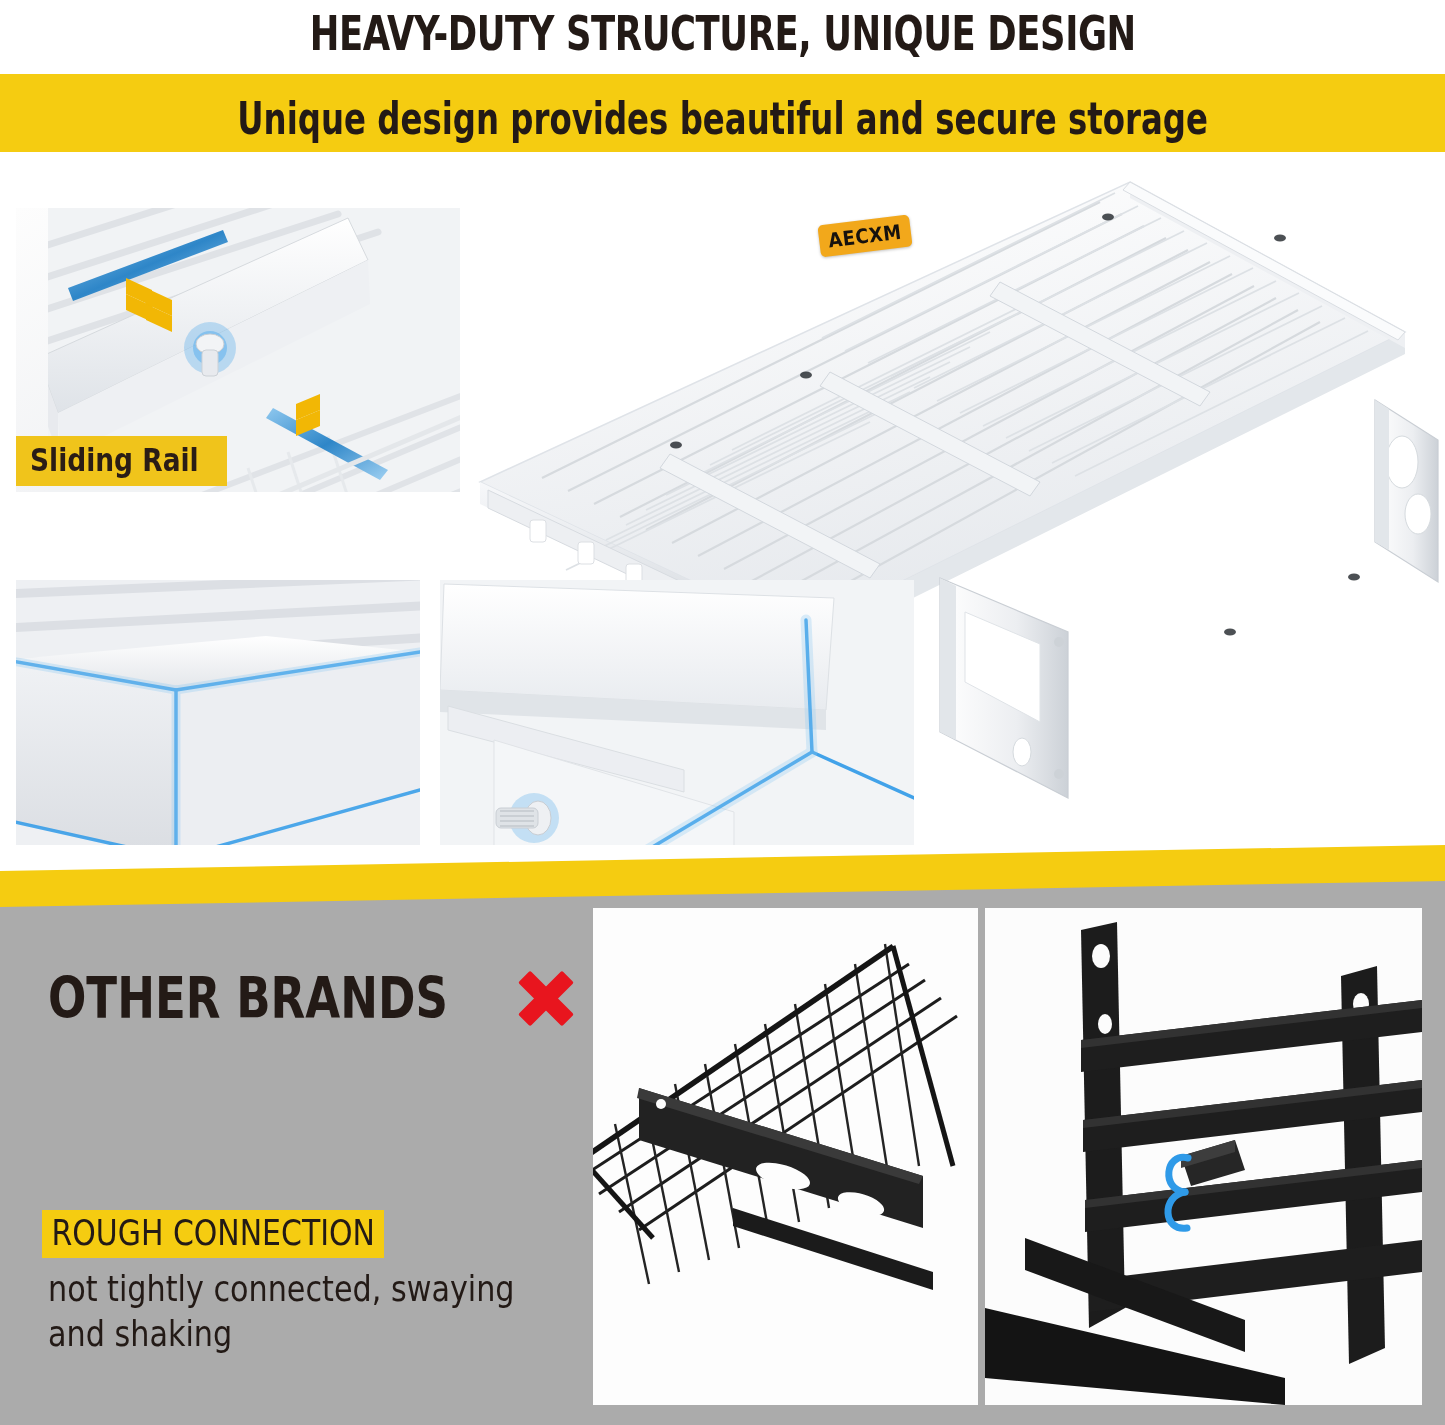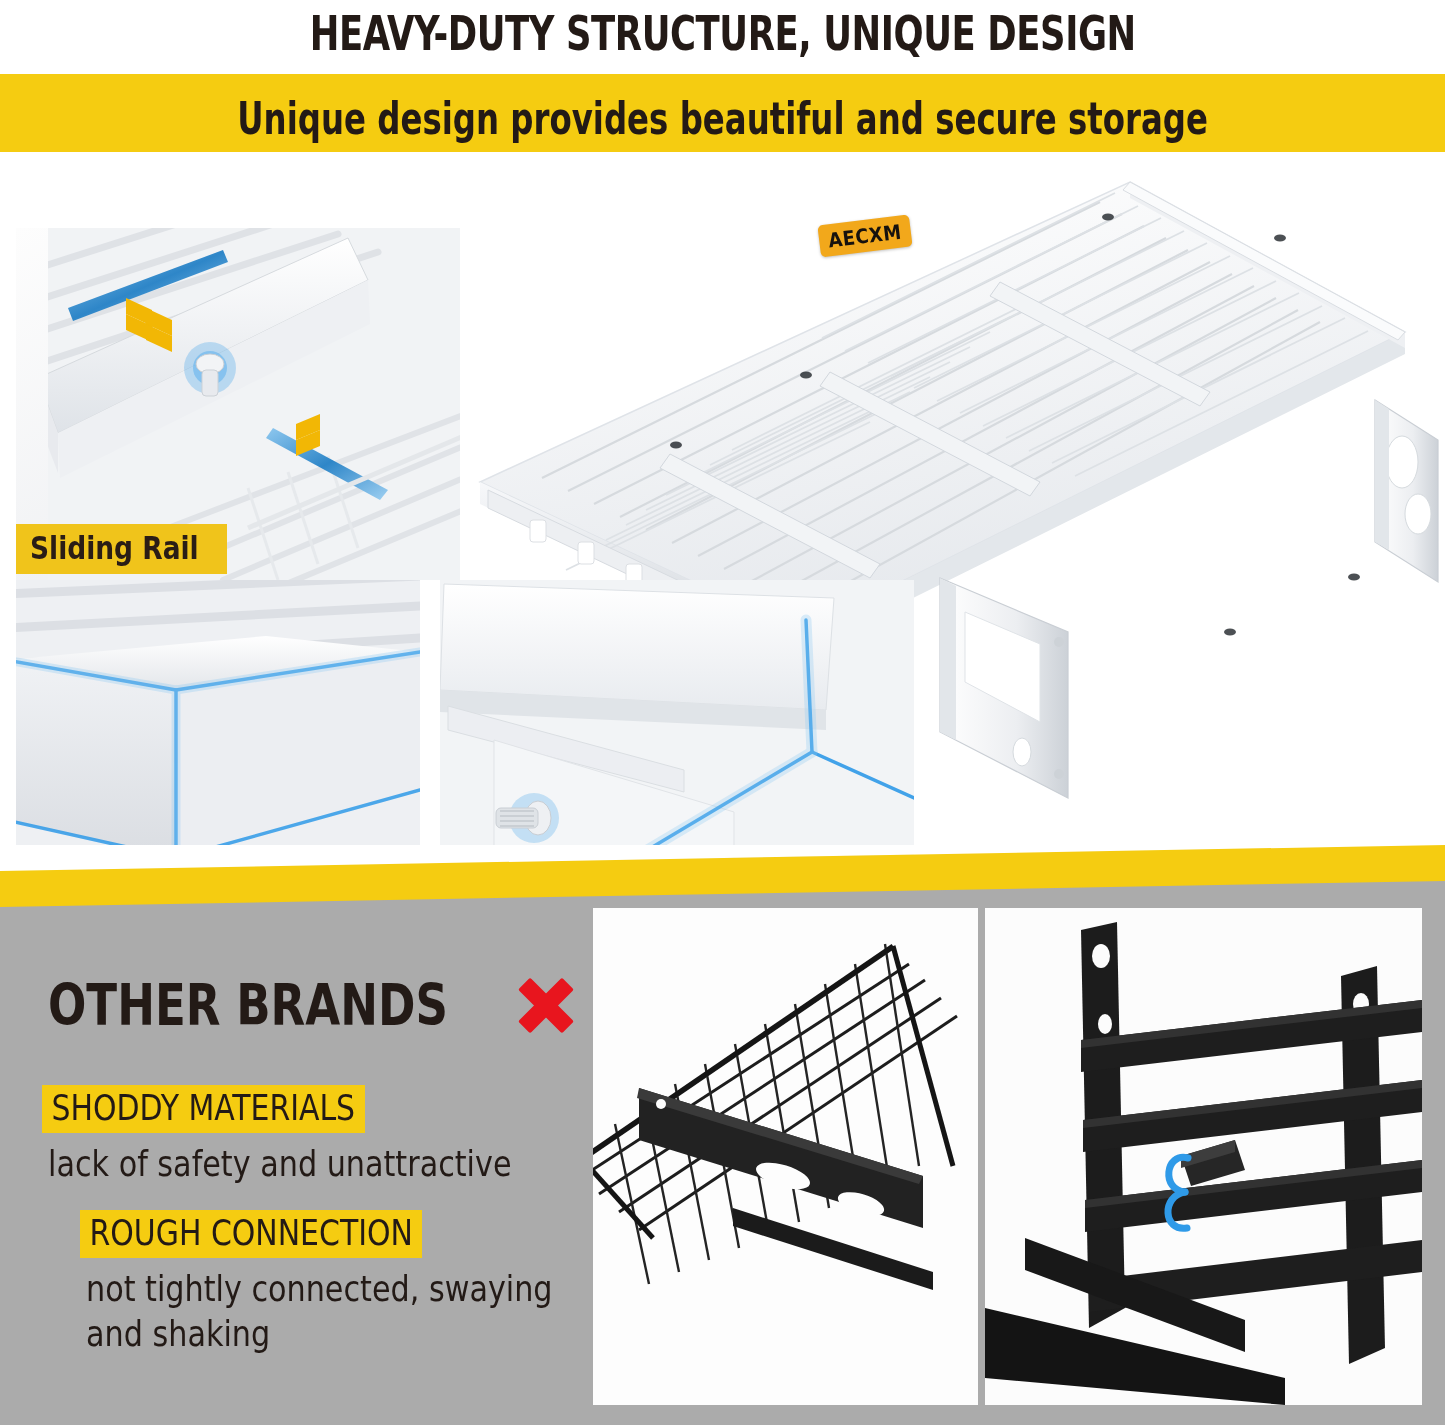--- a/index.html
+++ b/index.html
@@ -35,21 +35,21 @@
 
   
   .top-section{
     position:absolute; left:0; top:152px; width:1445px; height:730px;
     background:#ffffff;
   }
 
   .panel{ position:absolute; overflow:hidden; }
 
   
-  #panel-rail{ left:16px; top:76px; width:444px; height:352px;
+  #panel-rail{ left:16px; top:56px; width:444px; height:284px;
     background:linear-gradient(150deg,#fdfdfd 0%,#f2f3f5 55%,#e9ebee 100%);padding-left:32px; }
   
   #panel-corner{ left:16px; top:428px; width:404px; height:278px;
     background:linear-gradient(160deg,#fbfbfc 0%,#eef0f3 60%,#e6e9ed 100%); }
   
   #panel-bolt{ left:434px; top:428px; width:480px; height:278px;
     background:linear-gradient(155deg,#fcfcfd 0%,#f0f1f4 60%,#e7eaee 100%); }
   
   #panel-hero{ left:470px; top:10px; width:975px; height:700px; background:#ffffff; }
 
@@ -88,21 +88,21 @@
     z-index:5;
   }
 
   
   .bottom-section{
     position:absolute; left:0; top:880px; width:1445px; height:545px;
     background:#ABABAB;
   }
 
   .ob-heading{
-    position:absolute; left:48px; top:92px;
+    position:absolute; left:48px; top:85px;
     display:flex; align-items:center; gap:14px;
   }
   .ob-heading .txt{
     font-family:"Liberation Sans Narrow","DejaVu Sans Condensed","Liberation Sans",sans-serif;
     font-weight:bold; font-size:57px; color:#231a16; white-space:nowrap;
     transform:scaleX(0.88); transform-origin:left center;
   }
   .x-icon{ position:relative; width:58px; height:58px; flex:0 0 58px; }
   .x-icon i{
     position:absolute; left:50%; top:50%; width:62px; height:17px;
@@ -408,26 +408,22 @@
 <div class="bottom-section">
 
   <div class="ob-heading">
     <span class="txt">OTHER BRANDS</span>
     <span class="x-icon">
         <i></i>
         <i></i>
       </span>
   </div>
 
-  <div class="ob-item" style="top:205px;">
-    <div class="ob-tag">SHODDY MATERIALS</div>
-    <div class="ob-desc">lack of safety and unattractive</div>
-  </div>
-
-  <div class="ob-item" style="top:330px;margin-left:38px;">
+
+  <div class="ob-item" style="top:330px;">
     <div class="ob-tag">ROUGH CONNECTION</div>
     <div class="ob-desc">not tightly connected, swaying and shaking</div>
   </div>
 
   <div id="photo-mesh">
     <svg width="385" height="497" viewBox="0 0 385 497">
       <rect width="385" height="497" fill="#fdfdfd"></rect>
 
       <g stroke="#1d1d1d" stroke-width="3" fill="none">
         <line x1="-10" y1="252" x2="300" y2="40"></line>

